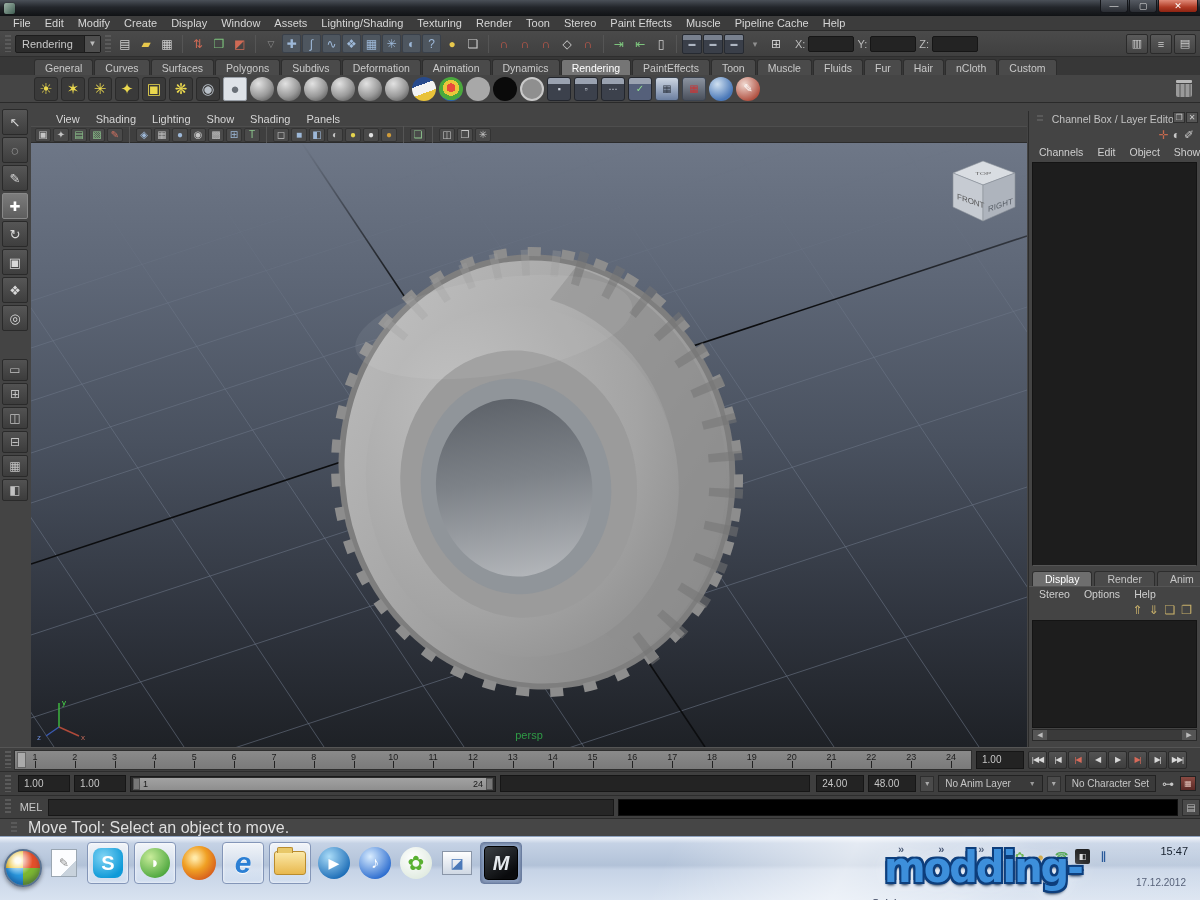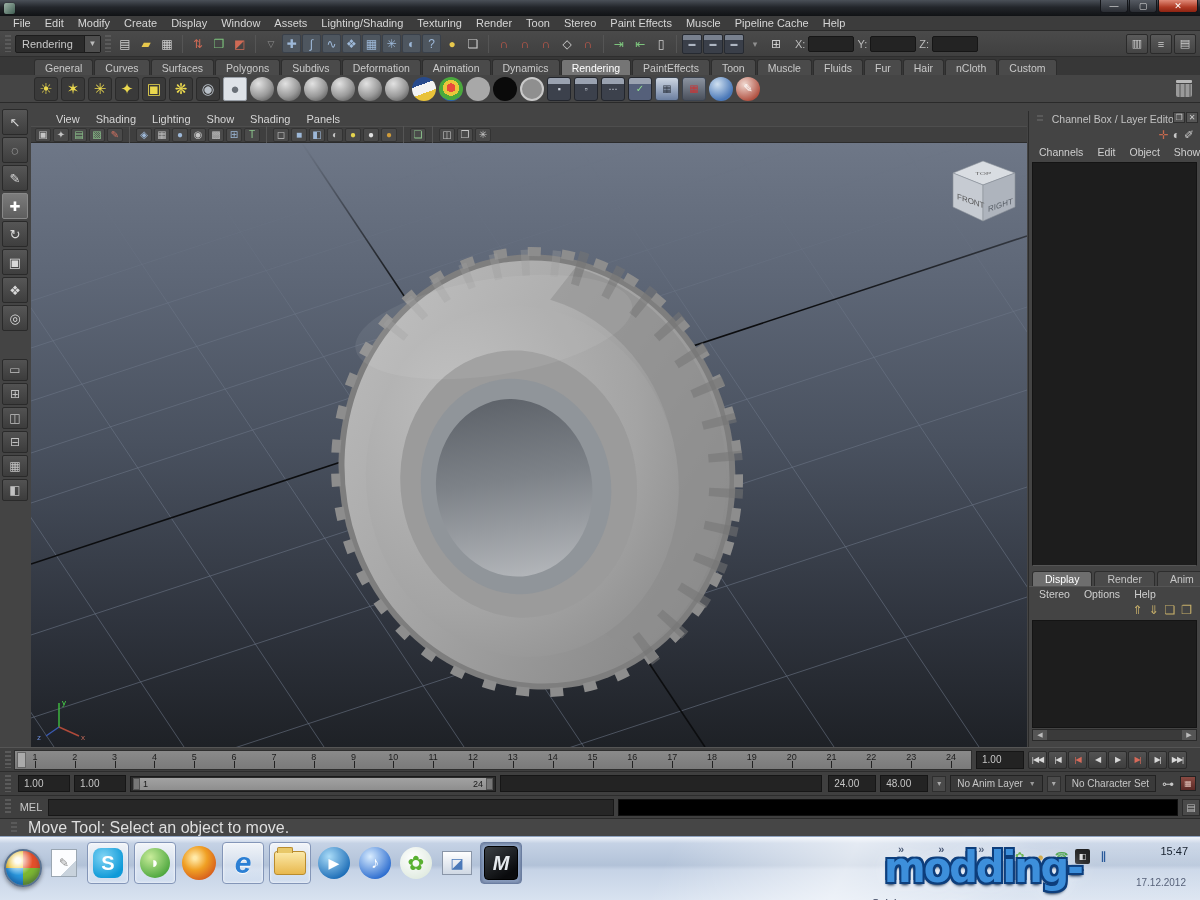--- a/index.html
+++ b/index.html
@@ -102,21 +102,21 @@
 .pb{width:19px;height:18px;display:flex;align-items:center;justify-content:center;font-size:8px;letter-spacing:-1px;color:#d8d8d8;background:linear-gradient(#525252,#3e3e3e);border:1px solid #2b2b2b;border-radius:2px}
 .pb.red{color:#d86a5a}
 
 #range{top:771px;height:24px;background:#3f3f3f;border-top:1px solid #2c2c2c;padding-left:2px;gap:4px}
 .rfield{width:52px;height:17px;background:#232323;border:1px solid #161616;color:#c6c6c6;display:flex;align-items:center;padding-left:5px;font-size:10px}
 #rangebar{position:relative;width:366px;height:16px;background:#2a2a2a;border:1px solid #1a1a1a}
 #rangein{position:absolute;left:2px;right:2px;top:1px;bottom:1px;background:linear-gradient(#a2a2a2,#8e8e8e);display:flex;align-items:center;justify-content:space-between;color:#1a1a1a;font-size:9px;padding:0 10px}
 .rhandle{position:absolute;top:1px;bottom:1px;width:7px;background:#777;border:1px solid #555}
 #rdark{flex:1;height:17px;background:#232323;border:1px solid #161616;margin-right:2px}
 .chv{width:14px;height:16px;display:flex;align-items:center;justify-content:center;font-size:8px;color:#aaa;background:#4a4a4a;border:1px solid #2e2e2e}
-.ddl{height:17px;background:#3a3a3a;border:1px solid #222;color:#c6c6c6;display:flex;align-items:center;padding:0 6px;font-size:10px;gap:6px}
+.ddl{height:17px;background:#3a3a3a;border:1px solid #222;color:#c6c6c6;display:flex;align-items:center;padding:0 6px;font-size:10px;gap:18px}
 .ddl i{font-style:normal;font-size:7px;color:#999}
 .keyic{font-size:12px;color:#c8c8c8;margin:0 2px}
 .prefic{width:16px;height:15px;background:linear-gradient(#8a4a42,#5a2a26);border:1px solid #222;display:flex;align-items:center;justify-content:center;font-size:8px;color:#e0c0b8;margin-right:4px}
 
 #mel{top:795px;height:23px;background:#3f3f3f;border-top:1px solid #2c2c2c;padding-left:2px;gap:4px}
 #mellabel{color:#c8c8c8;width:26px;text-align:center}
 #melinput{width:566px;height:17px;background:#262626;border:1px solid #171717}
 #meloutput{width:560px;height:17px;background:#000;border:1px solid #111}
 #scripted{width:18px;height:17px;background:#4a4a4a;border:1px solid #2c2c2c;display:flex;align-items:center;justify-content:center;font-size:10px;color:#bbb}
 #help{top:818px;height:18px;background:#464646;border-top:1px solid #2a2a2a;padding-left:8px;color:#dedede;font-size:16px;gap:8px}
@@ -450,20 +450,21 @@
 
         <g transform="translate(28,556)" stroke-width="1.4">
           <line x1="0" y1="28" x2="0" y2="4" stroke="#3fbf3f"></line>
           <line x1="0" y1="28" x2="20" y2="37" stroke="#b04a3a"></line>
           <line x1="0" y1="28" x2="-13" y2="37" stroke="#3a5ab0"></line>
           <text x="3" y="6" font-size="8" fill="#4adf4a" stroke="none">y</text>
           <text x="22" y="41" font-size="8" fill="#c46a5a" stroke="none">x</text>
           <text x="-22" y="41" font-size="8" fill="#6a8ad4" stroke="none">z</text>
         </g>
       </svg>
+      <div id="persplabel">persp</div>
     </div>
   </div>
 
   <div id="rightpanel">
     <div id="cbtitle">
       <span class="grip" style="height:8px"></span>
       <span style="margin:0 6px">Channel Box / Layer Editor</span>
       <span class="grip" style="height:8px"></span>
       <div class="wmini">
         <span>❐</span>

